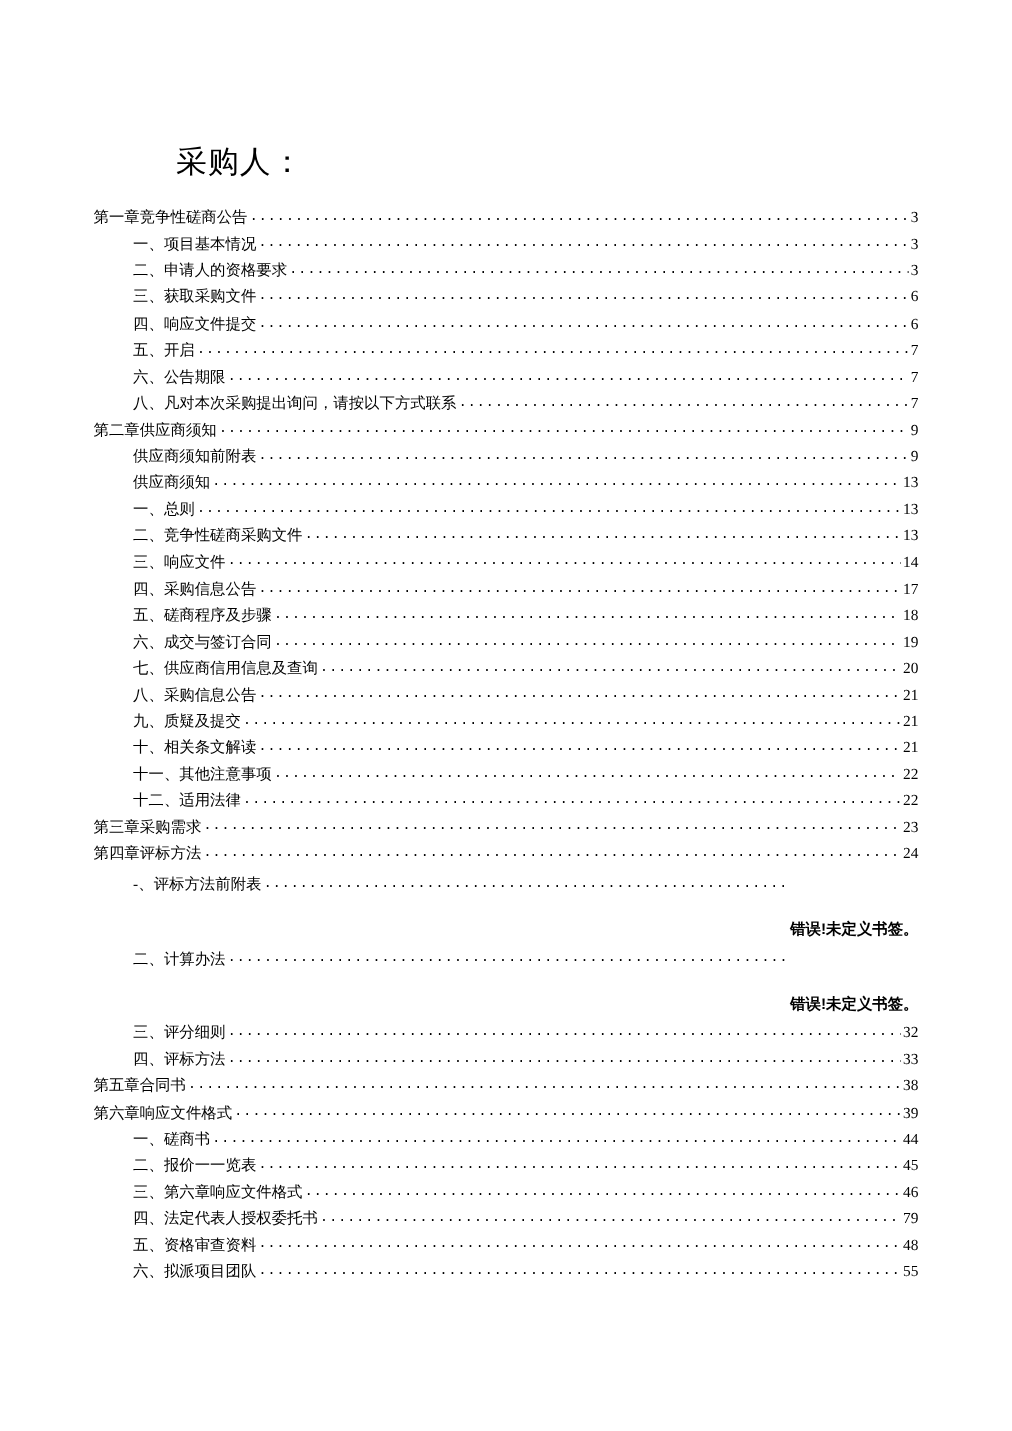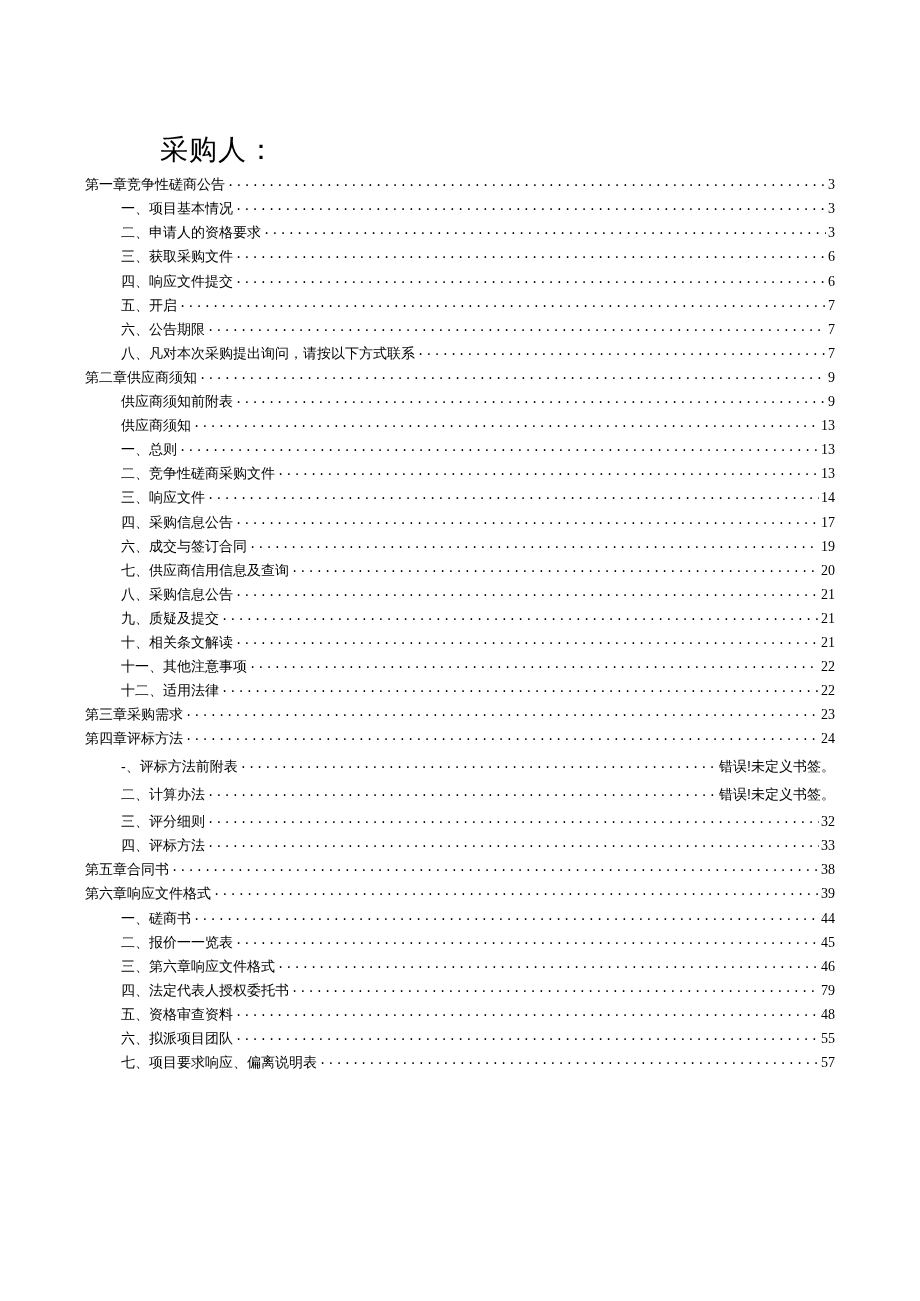--- a/index.html
+++ b/index.html
@@ -8,24 +8,24 @@
       min-height: 1301px;
       background: #fff;
       font-family: "SimSun", "宋体", serif;
       font-size: 14px;
       color: #000;
       padding: 130px 85px 80px 85px;
       line-height: 1.4;
     }
     .title {
       font-size: 28px;
-      font-family: Liberation Sans, sans-serif;
+      font-family: Liberation Mono, monospace;
       font-weight: normal;
       margin-left: 75px;
-      margin-bottom: 6px;
+      margin-bottom: 20px;
       letter-spacing: 1px;
     }
     .toc-entry {
       display: flex;
       align-items: flex-start;
       white-space: nowrap;
       margin-bottom: 4.5px;
       font-size: 14px;
     }
     .toc-entry.level0 { padding-left: 0; }
@@ -41,21 +41,22 @@
       position: relative;
       top: -1px;
     }
     .toc-leader::after {
       content: "..................................................................................................................................................";
     }
     .toc-page { flex-shrink: 0; }
     .toc-error {
       flex-shrink: 0;
       font-family: "SimHei", "黑体", sans-serif;
-      font-weight: normal;
+      font-weight: bold;
+      margin-top: 40px;
     }
     .extra-space { margin-top: 8px; margin-bottom: 8px; }
   </style>
 </head>
 <body>
 
 <div class="title">采购人：</div>
 
 <div id="toc-container">
     <div class="toc-entry level0">
@@ -127,20 +128,25 @@
       <span class="toc-text">三、响应文件</span>
       <span class="toc-leader"></span>
       <span class="toc-page">14</span>
     </div>
     <div class="toc-entry level1">
       <span class="toc-text">四、采购信息公告</span>
       <span class="toc-leader"></span>
       <span class="toc-page">17</span>
     </div>
     <div class="toc-entry level1">
+      <span class="toc-text">五、磋商程序及步骤</span>
+      <span class="toc-leader"></span>
+      <span class="toc-page">18</span>
+    </div>
+    <div class="toc-entry level1">
       <span class="toc-text">六、成交与签订合同</span>
       <span class="toc-leader"></span>
       <span class="toc-page">19</span>
     </div>
     <div class="toc-entry level1">
       <span class="toc-text">七、供应商信用信息及查询</span>
       <span class="toc-leader"></span>
       <span class="toc-page">20</span>
     </div>
     <div class="toc-entry level1">
@@ -230,19 +236,14 @@
     </div>
     <div class="toc-entry level1">
       <span class="toc-text">五、资格审查资料</span>
       <span class="toc-leader"></span>
       <span class="toc-page">48</span>
     </div>
     <div class="toc-entry level1">
       <span class="toc-text">六、拟派项目团队</span>
       <span class="toc-leader"></span>
       <span class="toc-page">55</span>
-    </div>
-    <div class="toc-entry level1">
-      <span class="toc-text">七、项目要求响应、偏离说明表</span>
-      <span class="toc-leader"></span>
-      <span class="toc-page">57</span>
     </div>
   </div>
 
 </body></html>

